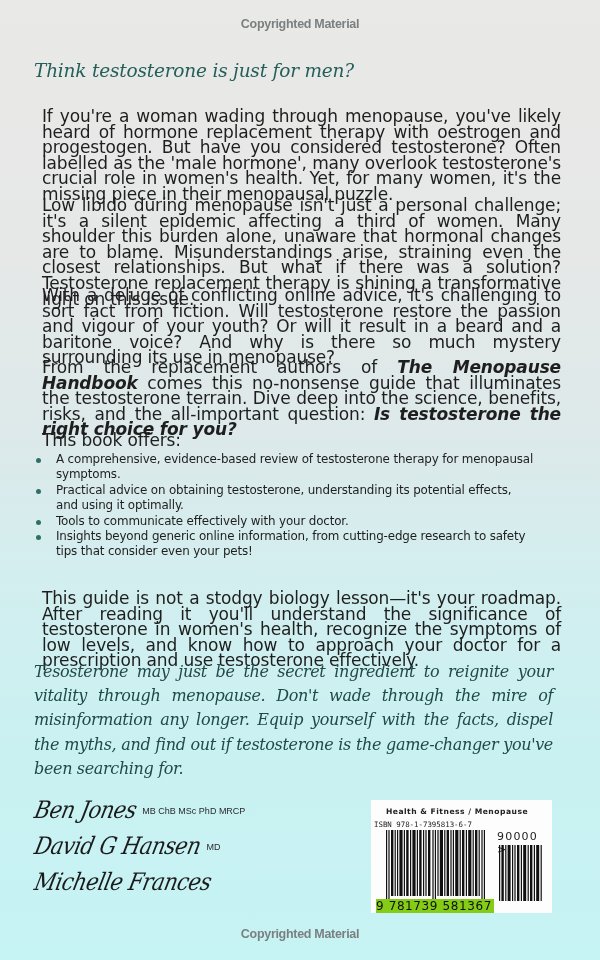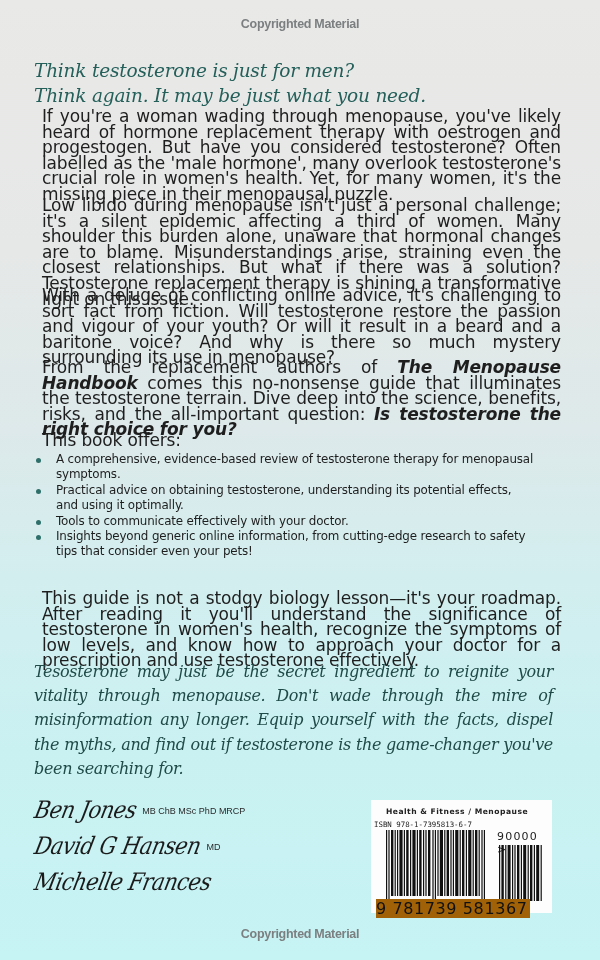--- a/index.html
+++ b/index.html
@@ -186,35 +186,34 @@
       left: 128px;
       top: 45px;
       width: 44px;
       height: 56px;
     }
     .barcode-digits {
       position: absolute;
       left: 5px;
       top: 99px;
       font-family: "DejaVu Sans", sans-serif;
-      font-size: 16px;
+      font-size: 12px;
       letter-spacing: 0.6px;
       color: #111;
-      background: #a16207;
+      background: #84cc16;
       padding-right: 2px;
     }
   </style>
 </head>
 <body>
 
 <div class="copyright top">Copyrighted Material</div>
 
 <div class="headline">
   <div>Think testosterone is just for men?</div>
-  <div>Think again. It may be just what you need.</div>
 </div>
 
 <div class="body-text p1">If you're a woman wading through menopause, you've likely heard of hormone replacement therapy with oestrogen and progestogen. But have you considered testosterone? Often labelled as the 'male hormone', many overlook testosterone's crucial role in women's health. Yet, for many women, it's the missing piece in their menopausal puzzle.</div>
 <div class="body-text p2">Low libido during menopause isn't just a personal challenge; it's a silent epidemic affecting a third of women. Many shoulder this burden alone, unaware that hormonal changes are to blame. Misunderstandings arise, straining even the closest relationships. But what if there was a solution? Testosterone replacement therapy is shining a transformative light on this issue.</div>
 <div class="body-text p3">With a deluge of conflicting online advice, it's challenging to sort fact from fiction. Will testosterone restore the passion and vigour of your youth? Or will it result in a beard and a baritone voice? And why is there so much mystery surrounding its use in menopause?</div>
 <div class="body-text p4"><span>From the replacement authors of </span><b>The Menopause Handbook</b><span> comes this no-nonsense guide that illuminates the testosterone terrain. Dive deep into the science, benefits, risks, and the all-important question: </span><b>Is testosterone the right choice for you?</b></div>
 <div class="body-text p5">This book offers:</div>
 
 <ul class="bullets">
   <li><span class="dot"></span><span>A comprehensive, evidence-based review of testosterone therapy for menopausal symptoms.</span></li>

